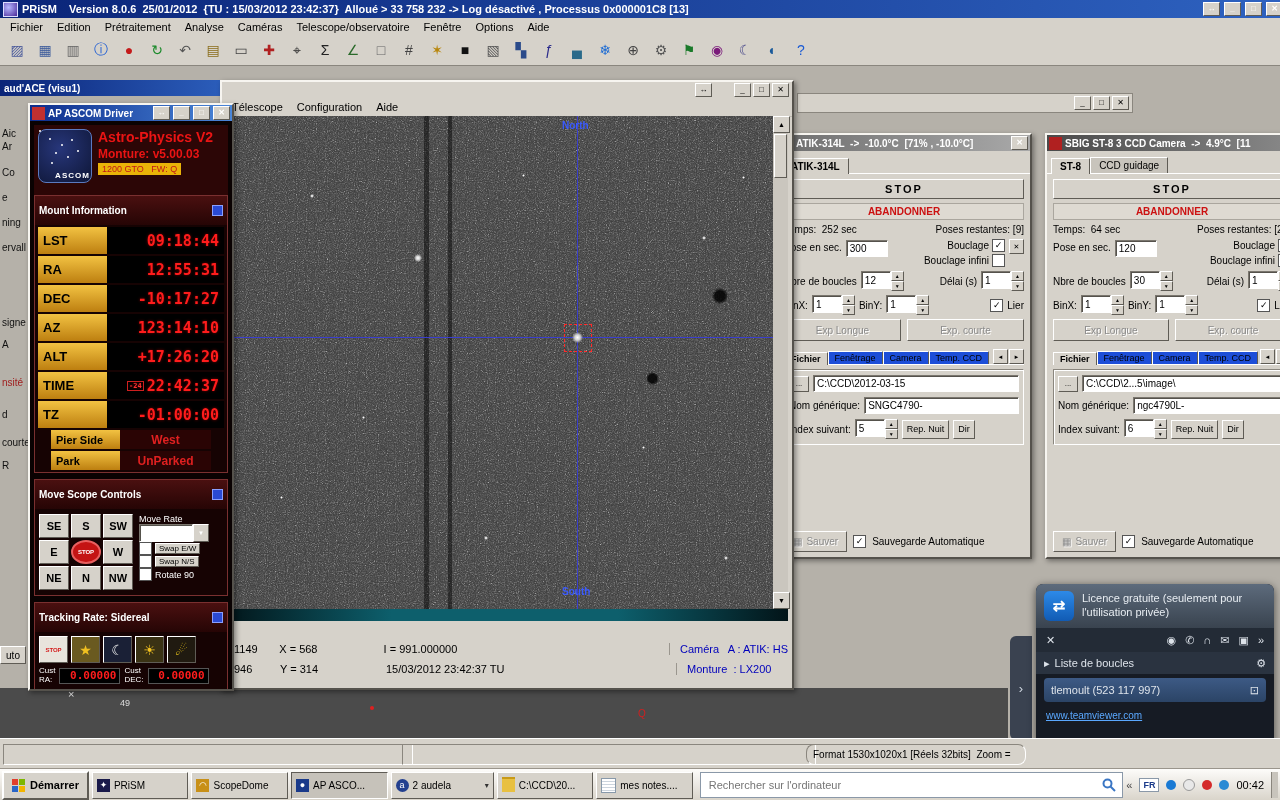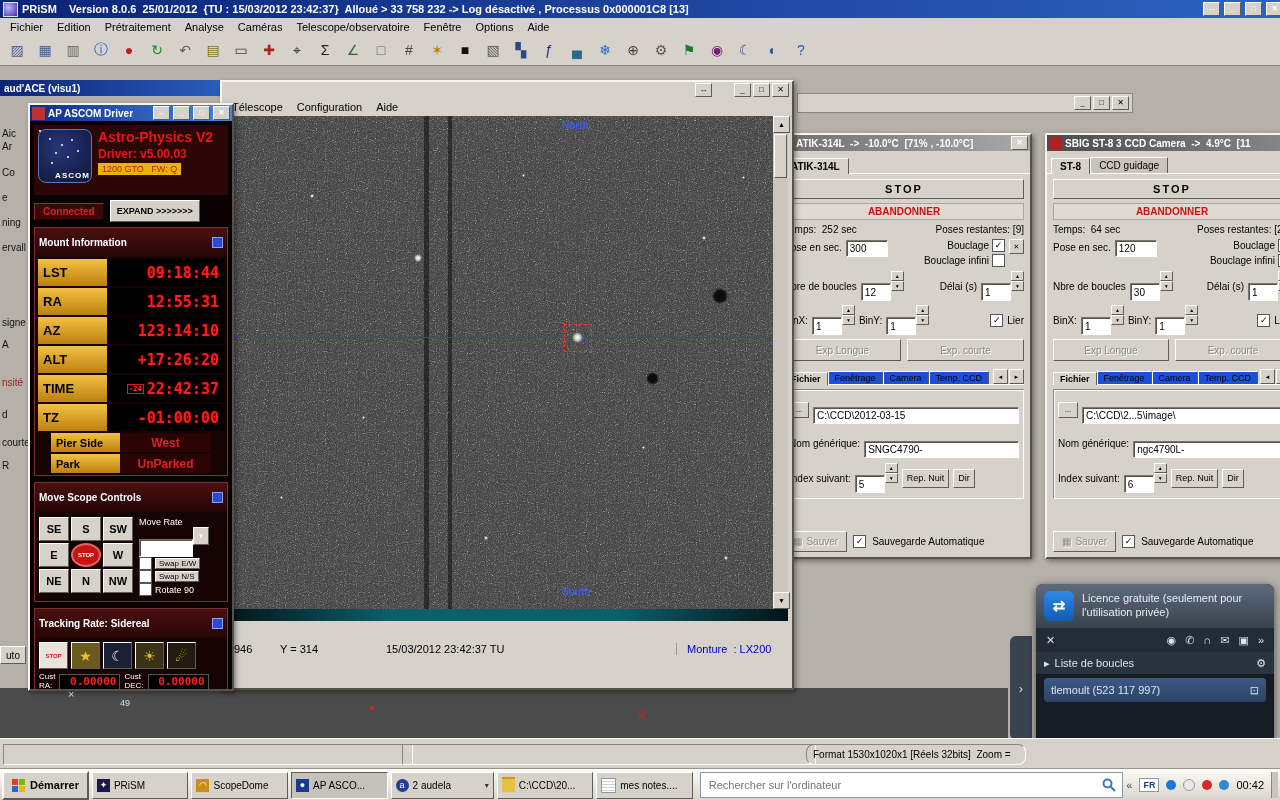--- a/index.html
+++ b/index.html
@@ -94,21 +94,21 @@
   .ledbox{background:#000;border:1px solid #555;color:#ff1c1c;font-family:"DejaVu Sans Mono",monospace;font-weight:bold;font-size:11px;width:56px;height:14px;display:flex;align-items:center;justify-content:flex-end;padding-right:3px;}
   
   .ccd-win{display:flex;flex-direction:column;overflow:hidden;}
   .toptabs{display:flex;height:20px;align-items:flex-end;padding:2px 4px 0;background:#d6d2ca;border-bottom:1px solid #fff;}
   .toptab{padding:2px 8px;border:1px solid;border-color:#fff #5f5c55 #bab6ae #fff;border-bottom:none;background:#c8c4bc;font-size:10px;}
   .toptabs .toptab:first-child{background:#d6d2ca;font-weight:bold;position:relative;top:1px;}
   .ccd-body{flex:1;display:flex;flex-direction:column;gap:4px;padding:5px 6px;font-size:10px;}
   .stop-btn{height:18px;font-weight:bold;letter-spacing:2px;font-size:11px;}
   .abort-btn{height:15px;display:flex;align-items:center;justify-content:center;color:#cc1111;font-weight:bold;font-size:10px;background:#dedad2;border:1px solid #aaa69e;}
   .sp-between{justify-content:space-between;}
-  .inputbox{background:#fff;border:1px solid;border-color:#7a766e #fff #fff #7a766e;box-shadow:inset 1px 1px 0 #55524c;padding:1px 3px;height:13px;display:inline-flex;align-items:center;margin-top:12px;}
+  .inputbox{background:#fff;border:1px solid;border-color:#7a766e #fff #fff #7a766e;box-shadow:inset 1px 1px 0 #55524c;padding:1px 3px;height:13px;display:inline-flex;align-items:center;}
   .spin{display:inline-flex;}
   .spin .sval{width:22px;height:14px;font-size:10px;}
   .spin .sarr{display:flex;flex-direction:column;}
   .spin .sarr .btn{width:11px;height:8px;font-size:5px;padding:0;}
   .dis{color:#8a8a8a;text-shadow:1px 1px 0 #fff;}
   .exp-btn{height:20px;flex:1;font-size:10px;}
   .tabs2{display:flex;align-items:flex-end;height:19px;border-bottom:1px solid #fff;}
   .tab2{padding:1px 6px;font-size:9px;border:1px solid;border-color:#fff #5f5c55 #bab6ae #fff;border-bottom:none;background:#1d4ed8;white-space:nowrap;overflow:hidden;max-width:58px;}
   .tabs2 .tab2:first-child{background:#d6d2ca;font-weight:bold;position:relative;top:1px;}
   .tab-arr{width:13px;height:13px;font-size:6px;margin-left:1px;}
@@ -528,20 +528,26 @@
     <span class="btn sb-btn" data-bind="glyphs.up">▲</span>
     <span class="btn thumb"></span>
     <span class="spacer"></span>
     <span class="btn sb-btn" data-bind="glyphs.down">▼</span>
   </div>
   <div id="lut-bar"></div>
   <div id="img-status">
     <div style="height:18px;"></div>
     <div>
         <div class="stat-row">
+        <span class="c-n" data-bind-item="n">1149</span>
+        <span class="c-coord" data-bind-item="coord">X = 568</span>
+        <span class="c-info" data-bind-item="info">I = 991.000000</span>
+        <span class="c-right" data-bind-item="right">Caméra   A : ATIK: HS</span>
+      </div>
+        <div class="stat-row">
         <span class="c-n" data-bind-item="n">946</span>
         <span class="c-coord" data-bind-item="coord">Y = 314</span>
         <span class="c-info" data-bind-item="info">15/03/2012 23:42:37 TU</span>
         <span class="c-right" data-bind-item="right">Monture  : LX200</span>
       </div>
       </div>
   </div>
 </div>
 
 <div class="win" id="ascom-window">
@@ -554,44 +560,46 @@
     <span class="btn wctl" data-bind="glyphs.close">✕</span>
   </div>
   <div id="ascom-body">
     <div id="ascom-logo-row">
       <div id="ascom-logo">
         <span class="stars"></span>
         <span class="word" data-bind="ascom.logo_text">ASCOM</span>
       </div>
       <div style="display:flex;flex-direction:column;gap:2px;overflow:hidden;">
         <span class="brand1" data-bind="ascom.brand_line1">Astro-Physics V2</span>
-        <span class="brand2" data-bind="ascom.brand_line2">Driver: v5.00.03</span>
+        <span class="brand2" data-bind="ascom.brand_line2">Monture: v5.00.03</span>
         <span class="brand3" data-bind="ascom.brand_line3">1200 GTO   FW: Q</span>
       </div>
-    </div>
-    <div id="ascom-status-row">
-      <span id="connect-chip" data-bind="ascom.status_chip">Connected</span>
-      <span class="btn" id="expand-btn" data-bind="ascom.expand_button">EXPAND &gt;&gt;&gt;&gt;&gt;&gt;&gt;</span>
     </div>
     <div class="grp">
       <div class="grp-h">
         <span data-bind="ascom.mount_group_title">Mount Information</span>
         <span class="qbox"></span>
       </div>
       <div>
           <div class="mrow">
           <span class="mlabel" data-bind-item="label">LST</span>
           <span class="mval">
               <span data-bind-item="value">09:18:44</span>
             </span>
         </div>
           <div class="mrow">
           <span class="mlabel" data-bind-item="label">RA</span>
           <span class="mval">
               <span data-bind-item="value">12:55:31</span>
+            </span>
+        </div>
+          <div class="mrow">
+          <span class="mlabel" data-bind-item="label">DEC</span>
+          <span class="mval">
+              <span data-bind-item="value">-10:17:27</span>
             </span>
         </div>
           <div class="mrow">
           <span class="mlabel" data-bind-item="label">AZ</span>
           <span class="mval">
               <span data-bind-item="value">123:14:10</span>
             </span>
         </div>
           <div class="mrow">
           <span class="mlabel" data-bind-item="label">ALT</span>
@@ -718,20 +726,23 @@
       </span>
   </div>
   <div id="tv-sessions">
     <span data-bind="glyphs.list_arrow">▸</span>
     <span data-bind="teamviewer.sessions_header" style="flex:1;">Liste de boucles</span>
     <span data-bind="glyphs.gear">⚙</span>
   </div>
   <div id="tv-entry">
     <span data-bind="teamviewer.session_entry">tlemoult (523 117 997)</span>
     <span>⊡</span>
+  </div>
+  <div id="tv-link">
+    <a data-bind="teamviewer.url">www.teamviewer.com</a>
   </div>
 </div>
 
 <div id="main-status">
   <span class="seg" style="left:3px;width:396px;"></span>
   <span class="seg" style="left:402px;width:400px;"></span>
   <span class="seg" style="left:806px;width:206px;border-radius:8px;">
     <span data-bind="main_window.status_format">Format 1530x1020x1 [Réels 32bits]  Zoom =</span>
   </span>
 </div>

